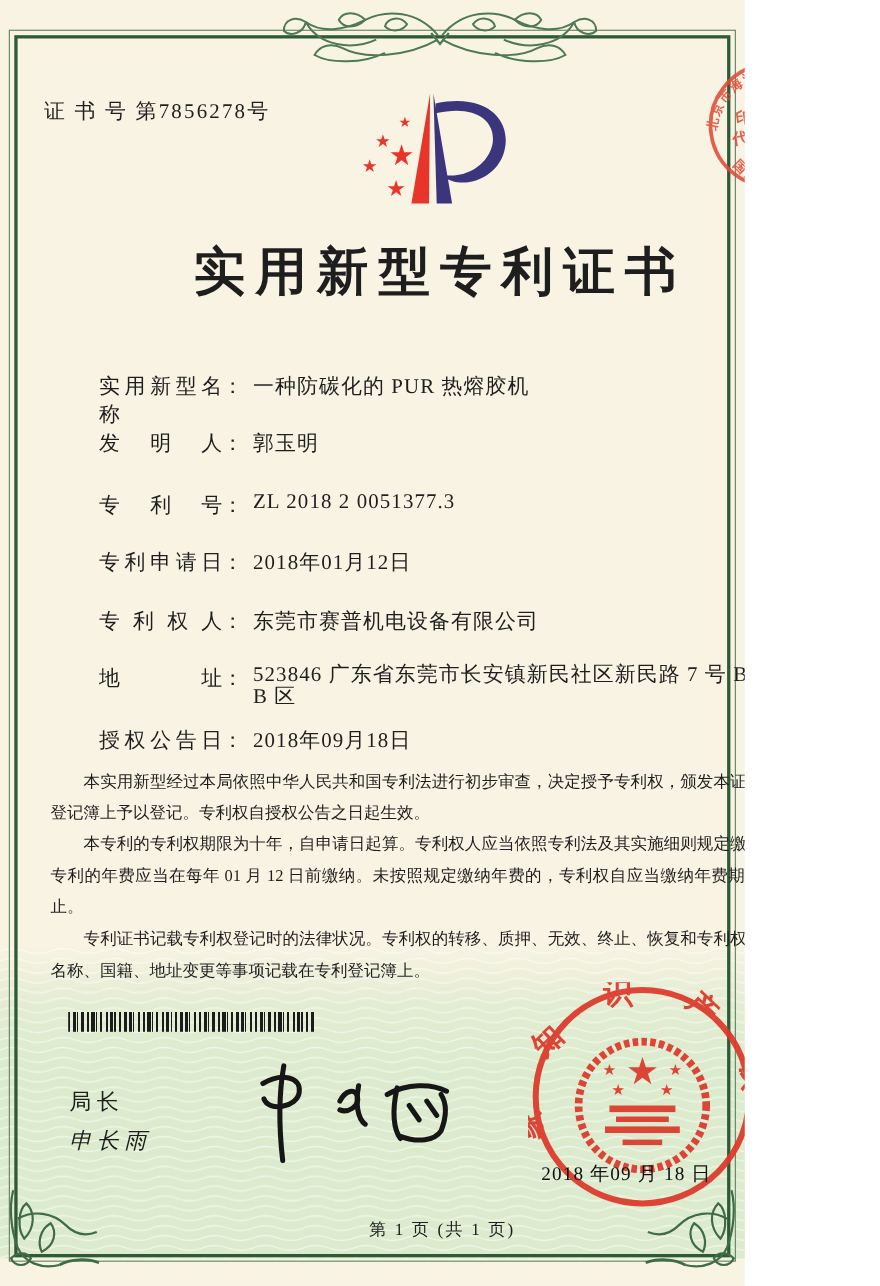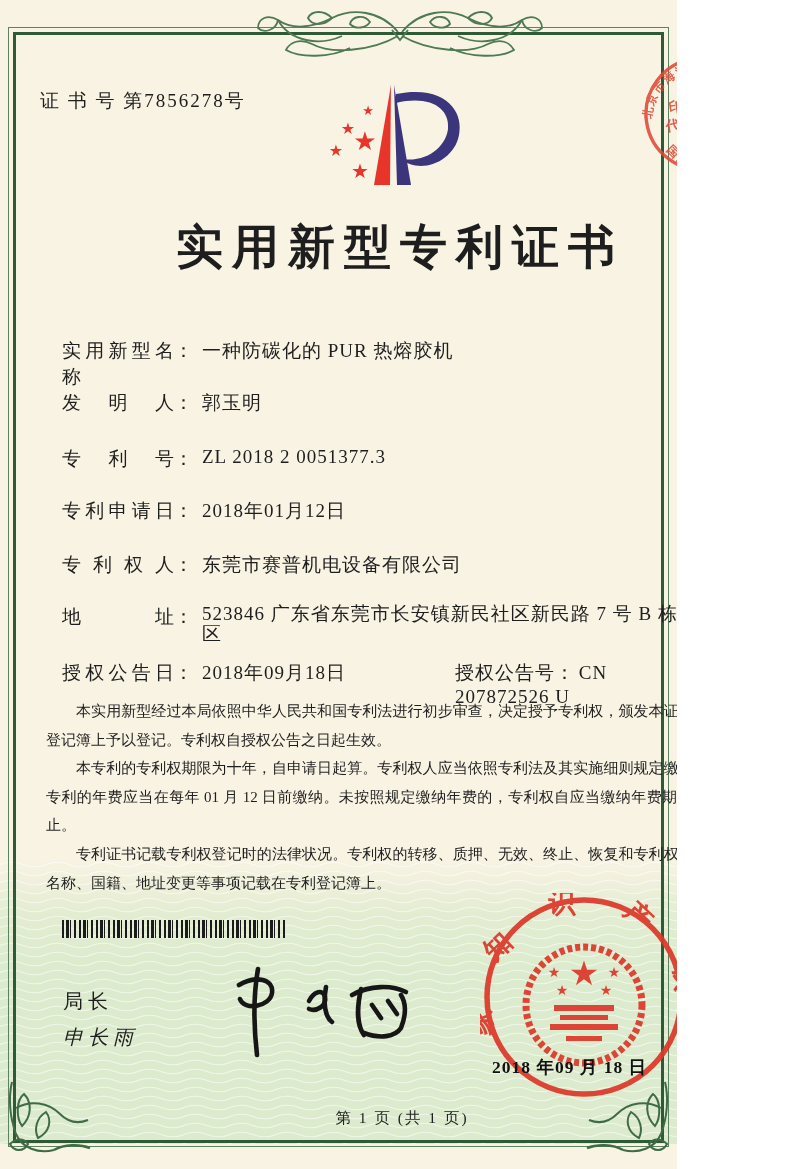--- a/index.html
+++ b/index.html
@@ -26,21 +26,21 @@
   .cert-no{position:absolute;left:40px;top:88px;font-size:19px;letter-spacing:2px;z-index:4;}
   .logo{position:absolute;left:308px;top:82px;z-index:4;}
   .title{
     position:absolute;left:0;top:216px;width:800px;text-align:center;
     font-size:47px;font-weight:bold;letter-spacing:9px;z-index:4;
   }
   
   .tax-stamp{position:absolute;left:640px;top:52px;z-index:5;opacity:.88;transform:rotate(-8deg);}
   
   .field{position:absolute;left:62px;z-index:4;font-size:19px;display:flex;}
-  .flabel{display:inline-block;width:112px;text-align:justify;text-align-last:justify;flex:none;}
+  .flabel{display:inline-block;width:112px;text-align:justify;text-align-last:justify;flex:none;margin-left:28px;}
   .colon{flex:none;margin-right:9px;}
   .fvalue{letter-spacing:1px;}
   .f1{top:338px;} .f2{top:390px;} .f3{top:446px;} .f4{top:498px;} .f5{top:552px;}
   .f6{top:604px;width:690px;} .f6 .fvalue{line-height:20px;}
   .f7{top:660px;}
   .grant-no{position:absolute;left:455px;top:660px;z-index:4;font-size:19px;}
   .grant-no .glabel{letter-spacing:1px;}
   
   .body-text{position:absolute;left:46px;top:697px;width:708px;z-index:4;
     font-size:15px;line-height:28.6px;text-align:justify;}
@@ -54,21 +54,21 @@
       #1b1b1b 8px 9px, rgba(0,0,0,0) 9px 12px,
       #1b1b1b 12px 14px, rgba(0,0,0,0) 14px 17px);
   }
   
   .signer-title{position:absolute;left:63px;top:988px;font-size:20px;letter-spacing:5px;z-index:4;}
   .signer-name{position:absolute;left:63px;top:1024px;font-size:20px;letter-spacing:5px;z-index:4;font-style:italic;}
   .signature{position:absolute;left:212px;top:955px;z-index:4;}
   
   .seal{position:absolute;left:480px;top:893px;z-index:5;opacity:.93;}
   .seal-date{position:absolute;left:492px;top:1055px;width:200px;z-index:6;
-    font-size:17.5px;letter-spacing:1px;color:#111;font-weight:bold;}
+    font-size:17.5px;letter-spacing:1px;color:#111;}
   
   .footer{position:absolute;left:2px;top:1108px;width:800px;text-align:center;
     font-size:15.5px;letter-spacing:2px;z-index:4;}
 </style>
 </head>
 <body>
 
 <div class="page">
 
   <div class="band">
@@ -178,24 +178,20 @@
   </div>
   <div class="field f6">
     <span class="flabel">地址</span>
       <span class="colon">：</span>
     <span class="fvalue">523846 广东省东莞市长安镇新民社区新民路 7 号 B 栋二楼 B 区</span>
   </div>
   <div class="field f7">
     <span class="flabel">授权公告日</span>
       <span class="colon">：</span>
     <span class="fvalue">2018年09月18日</span>
-  </div>
-  <div class="grant-no">
-    <span class="glabel">授权公告号</span><span>：</span>
-    <span class="fvalue">CN 207872526 U</span>
   </div>
 
   <div class="body-text">
     <p>本实用新型经过本局依照中华人民共和国专利法进行初步审查，决定授予专利权，颁发本证书并在专利登记簿上予以登记。专利权自授权公告之日起生效。</p>
     <p>本专利的专利权期限为十年，自申请日起算。专利权人应当依照专利法及其实施细则规定缴纳年费。本专利的年费应当在每年 01 月 12 日前缴纳。未按照规定缴纳年费的，专利权自应当缴纳年费期满之日起终止。</p>
     <p>专利证书记载专利权登记时的法律状况。专利权的转移、质押、无效、终止、恢复和专利权人的姓名或名称、国籍、地址变更等事项记载在专利登记簿上。</p>
   </div>
 
   <div class="barcode"></div>
 

